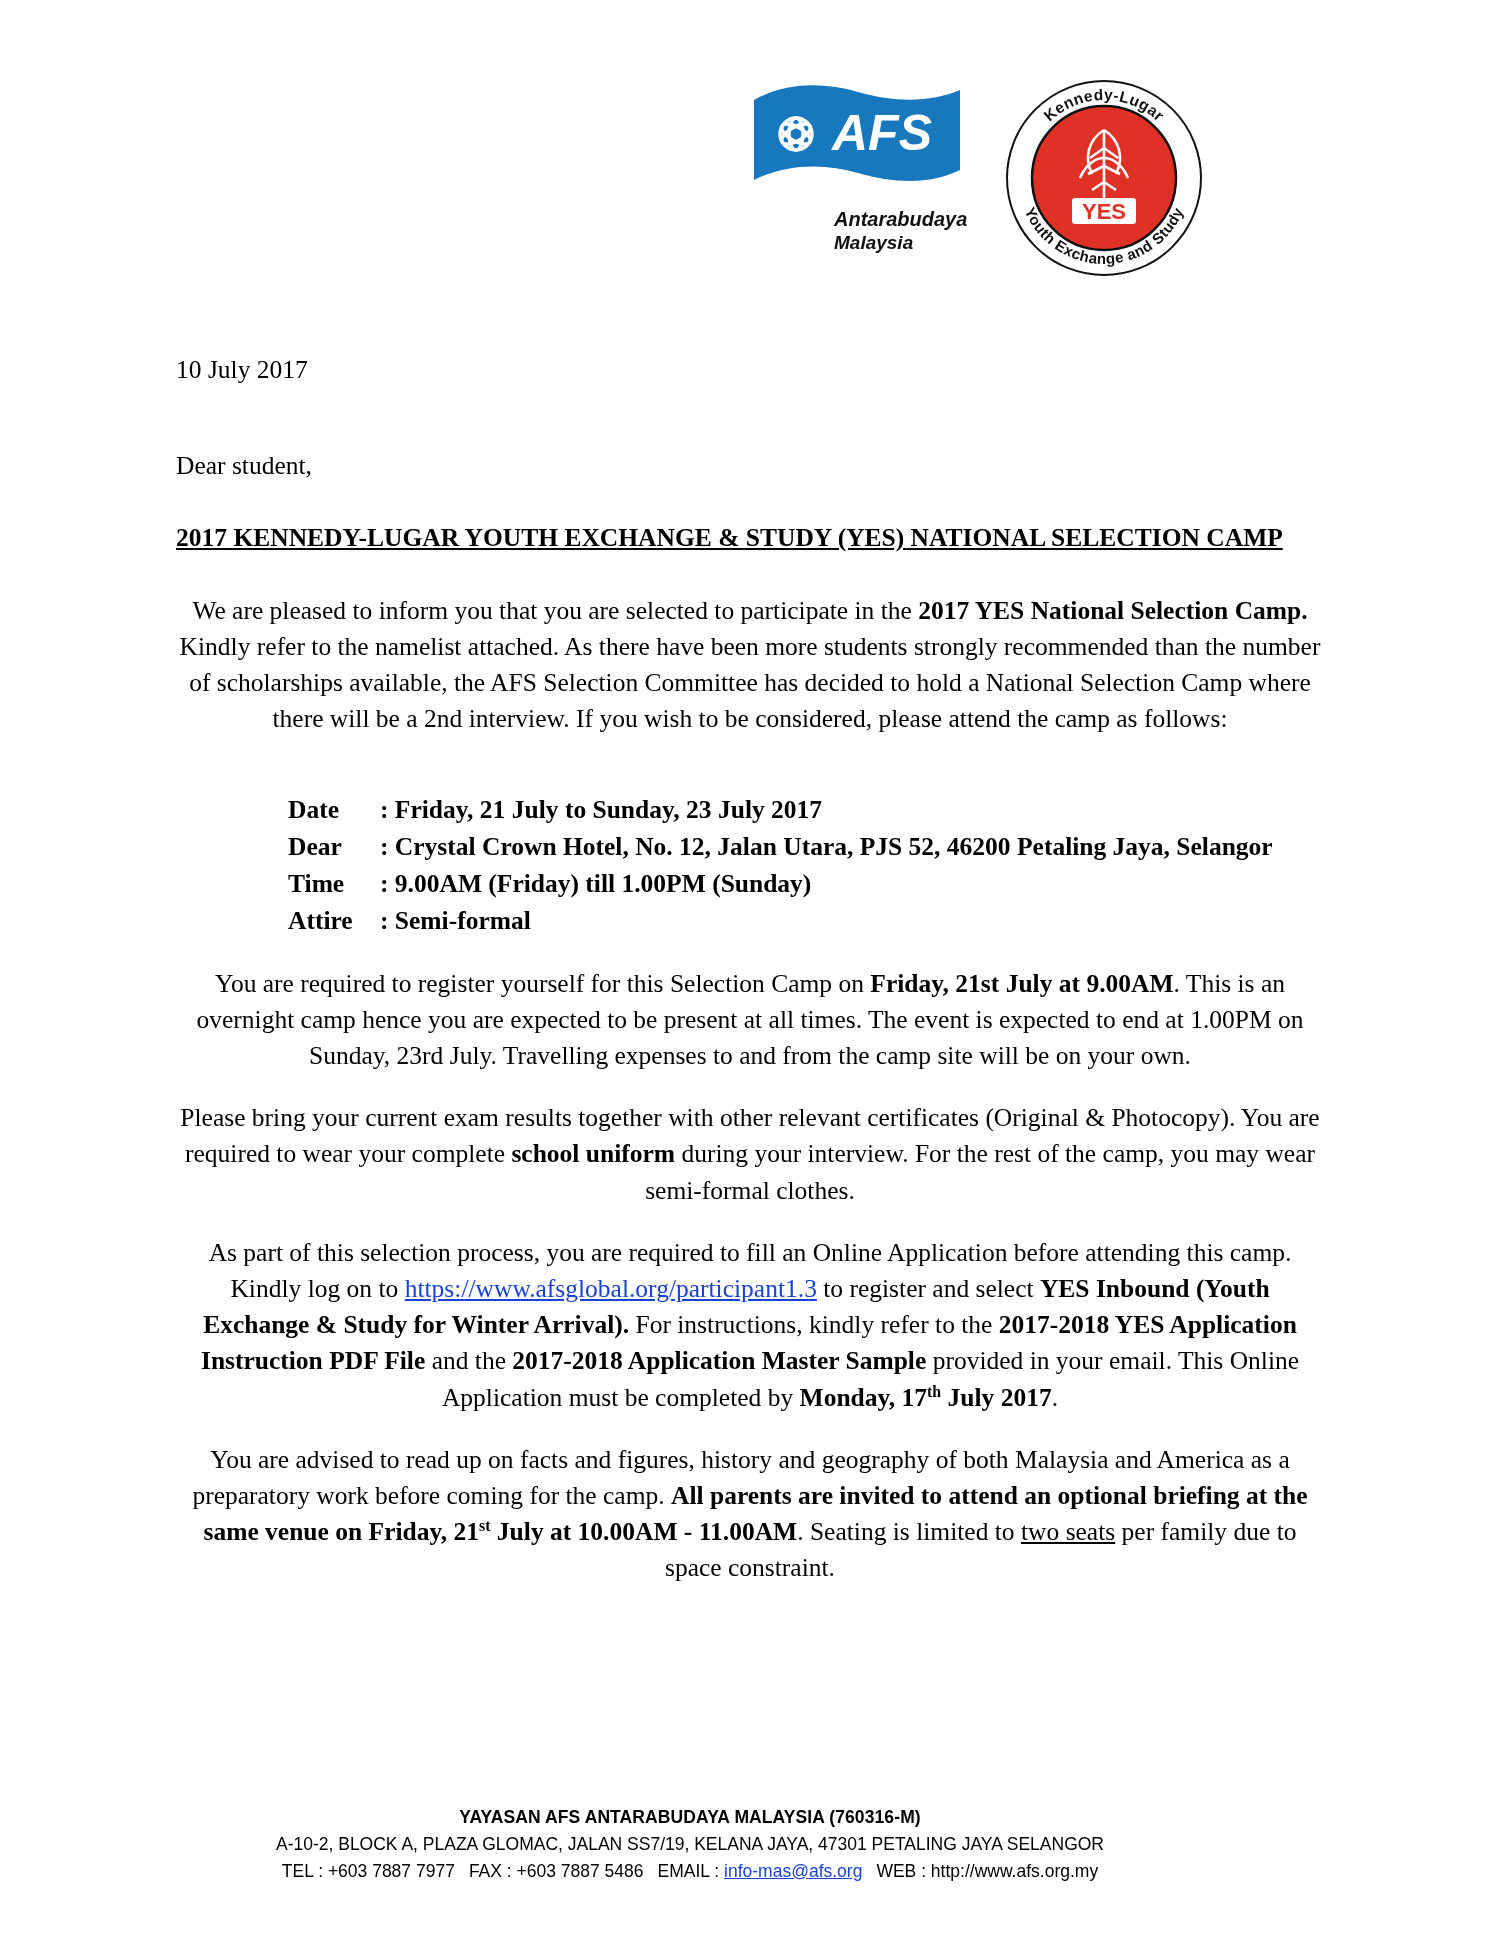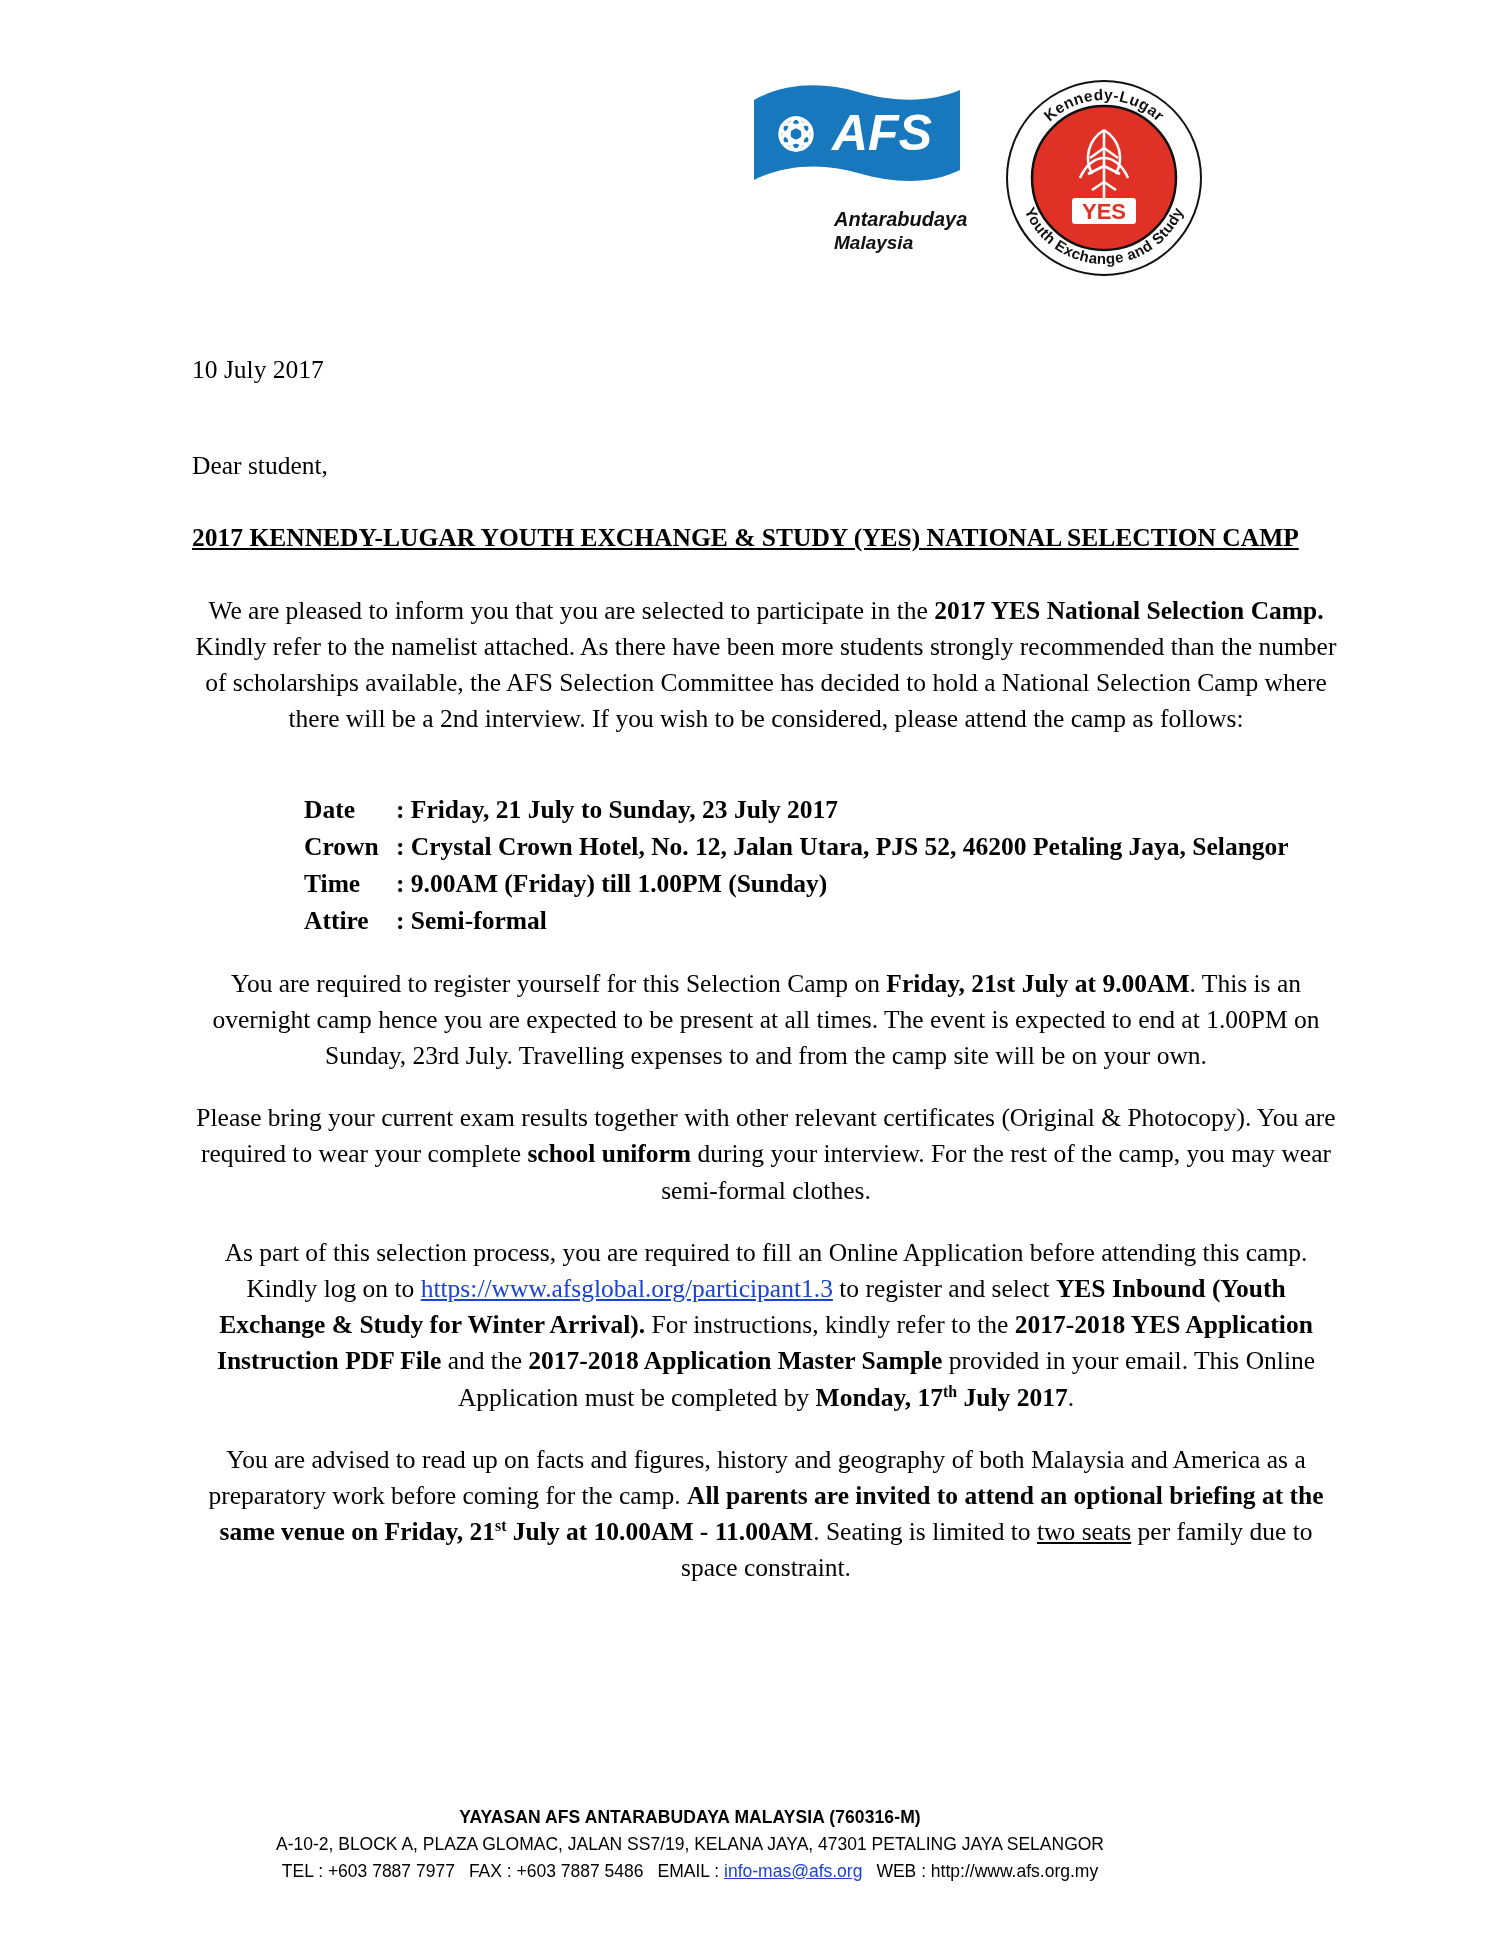--- a/index.html
+++ b/index.html
@@ -60,21 +60,21 @@
     width: 200px;
     height: 200px;
     position: relative;
   }
   .yes-logo svg { display: block; }
 
   
   .content {
     position: absolute;
     top: 352px;
-    left: 192px;
+    left: 176px;
     width: 1148px;
     font-size: 25.5px;
     line-height: 1.42;
   }
   .date-line { margin-bottom: 0; }
   .spacer-lg { height: 60px; }
   .spacer-md { height: 36px; }
   .spacer-sm { height: 26px; }
 
   .salutation { }
@@ -201,21 +201,21 @@
     <p class="para"><span>We are pleased to inform you that you are selected to participate in the </span><b>2017 YES National Selection Camp.</b><span> Kindly refer to the namelist attached. As there have been more students strongly recommended than the number of scholarships available, the AFS Selection Committee has decided to hold a National Selection Camp where there will be a 2nd interview. If you wish to be considered, please attend the camp as follows:</span></p>
 
     <div class="spacer-sm"></div>
 
     <div class="details">
       <div class="row">
         <span class="lbl">Date</span>
         <span class="val">: Friday, 21 July to Sunday, 23 July 2017</span>
       </div>
       <div class="row">
-        <span class="lbl">Crown</span>
+        <span class="lbl">Dear</span>
         <span class="val">: Crystal Crown Hotel, No. 12, Jalan Utara, PJS 52, 46200 Petaling Jaya, Selangor</span>
       </div>
       <div class="row">
         <span class="lbl">Time</span>
         <span class="val">: 9.00AM (Friday) till 1.00PM (Sunday)</span>
       </div>
       <div class="row">
         <span class="lbl">Attire</span>
         <span class="val">: Semi-formal</span>
       </div>

